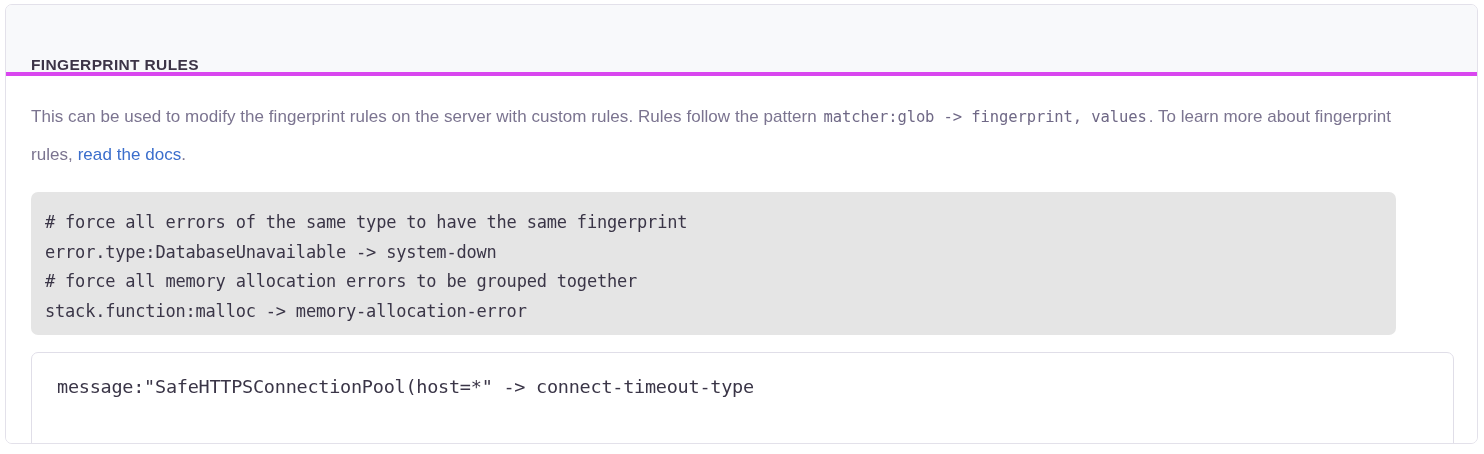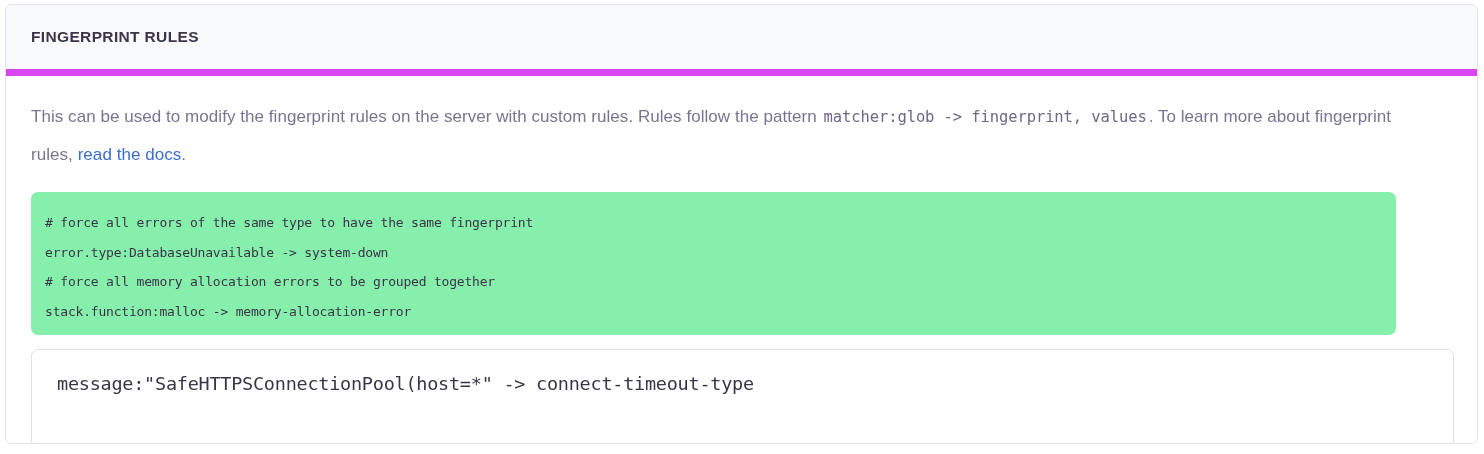--- a/index.html
+++ b/index.html
@@ -25,23 +25,23 @@
     background: #ffffff;
     border: 1px solid #e3e1ea;
     border-radius: 7px;
     overflow: hidden;
   }
 
   .panel-header {
     box-sizing: border-box;
     height: 71px;
     background: #f8f9fb;
-    border-bottom: 7px solid #d946ef;
+    border-bottom: 4px solid #d946ef;
     display: flex;
-    align-items: center;
+    align-items: flex-end;
     padding: 0 25px;
   }
 
   .panel-title {
     font-size: 15.5px;
     font-weight: bold;
     letter-spacing: 0.35px;
     color: #3c3447;
     text-transform: uppercase;
     line-height: 1;
@@ -73,25 +73,25 @@
   .doc-link {
     color: #3b6ecc;
     text-decoration: none;
   }
 
   .code-block {
     box-sizing: border-box;
     margin-top: 18px;
     width: 1365px;
     height: 143px;
-    background: #86efac;
+    background: #e5e5e5;
     border-radius: 7px;
     padding: 16px 0 0 14px;
     font-family: "DejaVu Sans Mono", monospace;
-    font-size: 13px;
+    font-size: 17px;
     line-height: 29.5px;
     color: #3a3547;
     white-space: pre;
     letter-spacing: -0.2px;
   }
 
   .rules-input {
     box-sizing: border-box;
     margin-top: 14px;
     width: 1423px;

